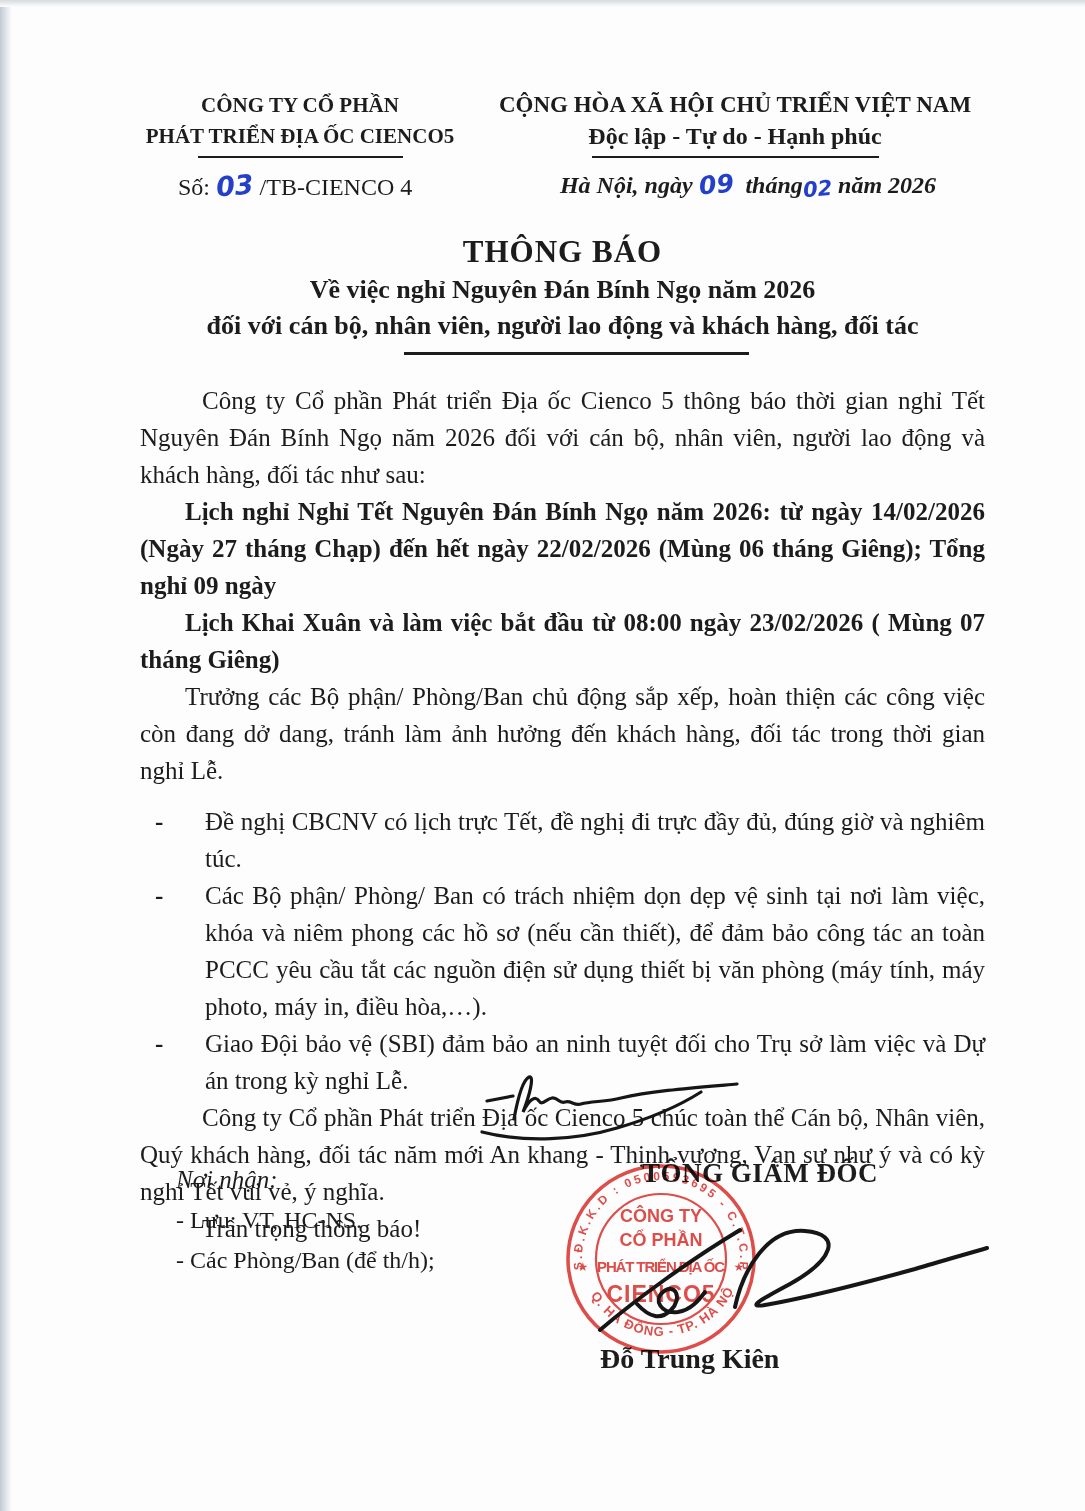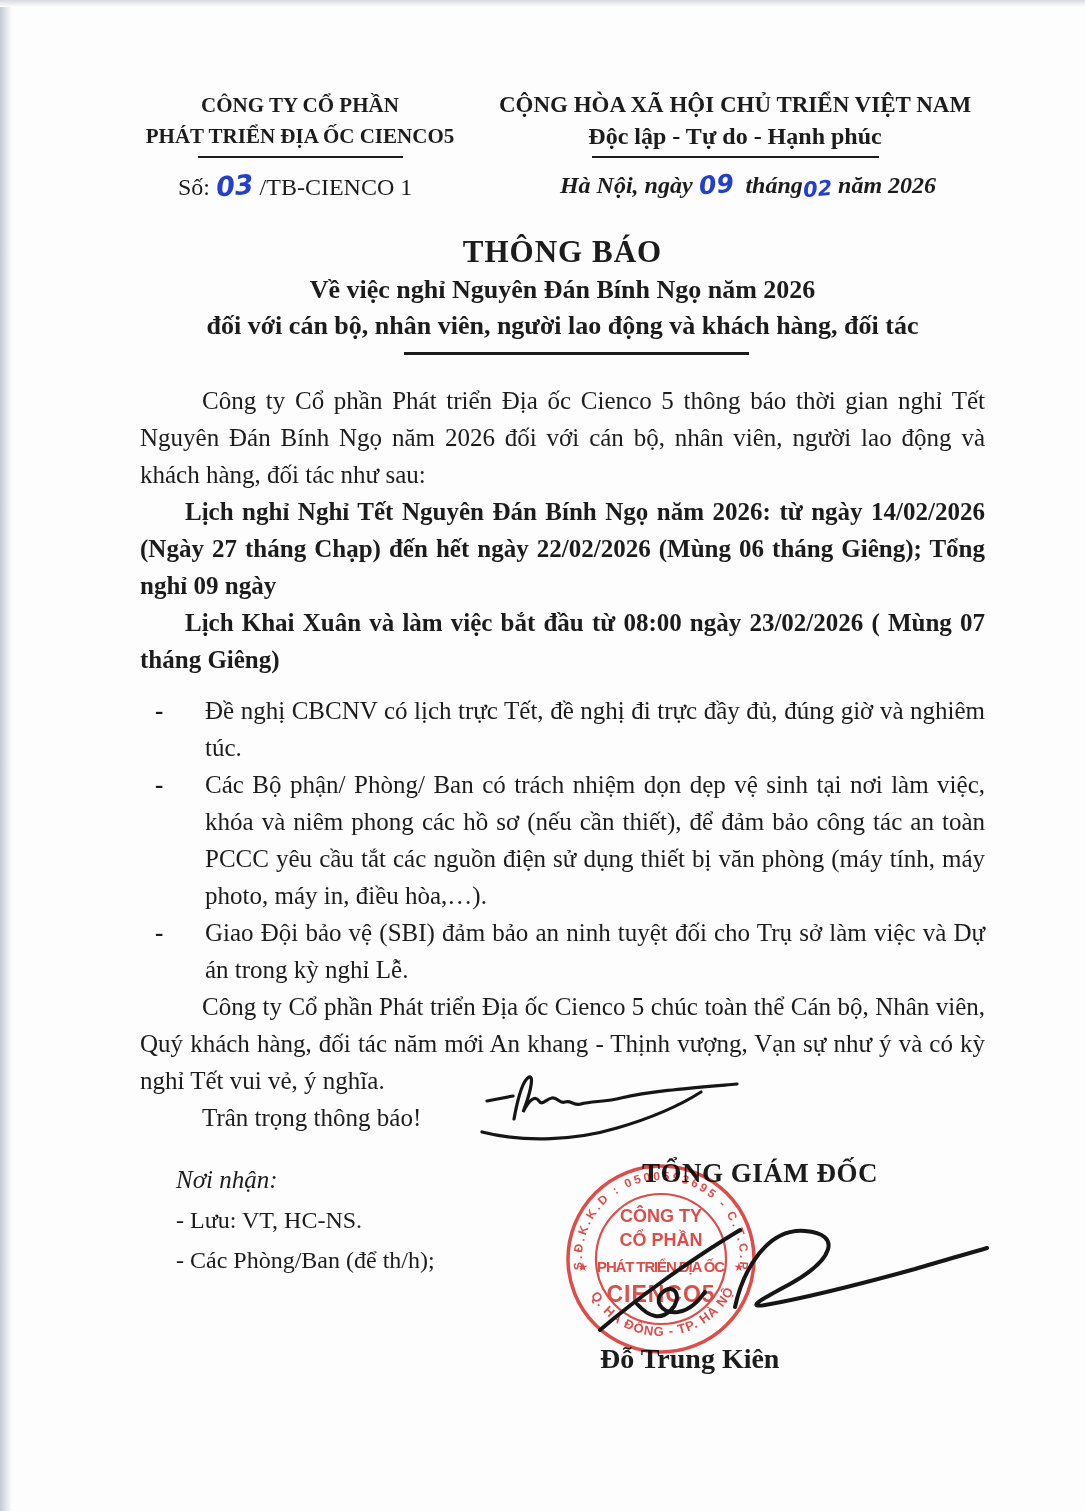--- a/index.html
+++ b/index.html
@@ -63,41 +63,42 @@
 
 <div class="abs header-right ctr">
   <div class="hr1">CỘNG HÒA XÃ HỘI CHỦ TRIỂN VIỆT NAM</div>
   <div class="hr2">Độc lập - Tự do - Hạnh phúc</div>
   <div class="hline" style="width:287px;"></div>
 </div>
 
 <div class="abs docno">
   <span>Số:</span>
   <span class="handwrite hw-big">03</span>
-  <span>/TB-CIENCO 1</span>
+  <span>/TB-CIENCO 4</span>
 </div>
 
 <div class="abs dateline">
   <span>Hà Nội, ngày</span>
   <span class="handwrite hw-mid">09</span>&nbsp;
   <span>tháng</span><span class="handwrite hw-small">02</span>
   <span>năm 2026</span>
 </div>
 
 <div class="abs titleblock">
   <div class="t-head">THÔNG BÁO</div>
   <div class="t-sub">Về việc nghỉ Nguyên Đán Bính Ngọ năm 2026</div>
   <div class="t-sub">đối với cán bộ, nhân viên, người lao động và khách hàng, đối tác</div>
   <div class="t-underline"></div>
 </div>
 
 <div class="abs bodyblock">
   <p class="ind62">Công ty Cổ phần Phát triển Địa ốc Cienco 5 thông báo thời gian nghỉ Tết Nguyên Đán Bính Ngọ năm 2026 đối với cán bộ, nhân viên, người lao động và khách hàng, đối tác như sau:</p>
   <p class="ind45 b">Lịch nghỉ Nghỉ Tết Nguyên Đán Bính Ngọ năm 2026: từ ngày 14/02/2026 (Ngày 27 tháng Chạp) đến hết ngày 22/02/2026 (Mùng 06 tháng Giêng); Tổng nghỉ 09 ngày</p>
   <p class="ind45 b">Lịch Khai Xuân và làm việc bắt đầu từ 08:00 ngày 23/02/2026 ( Mùng 07 tháng Giêng)</p>
+  <p class="ind45">Trưởng các Bộ phận/ Phòng/Ban chủ động sắp xếp, hoàn thiện các công việc còn đang dở dang, tránh làm ảnh hưởng đến khách hàng, đối tác trong thời gian nghỉ Lễ.</p>
 
   <div class="bullets">
     <div class="bullet">
       <span class="dash">-</span>
       <span>Đề nghị CBCNV có lịch trực Tết, đề nghị đi trực đầy đủ, đúng giờ và nghiêm túc.</span>
     </div>
     <div class="bullet">
       <span class="dash">-</span>
       <span>Các Bộ phận/ Phòng/ Ban có trách nhiệm dọn dẹp vệ sinh tại nơi làm việc, khóa và niêm phong các hồ sơ (nếu cần thiết), để đảm bảo công tác an toàn PCCC yêu cầu tắt các nguồn điện sử dụng thiết bị văn phòng (máy tính, máy photo, máy in, điều hòa,…).</span>
     </div>

